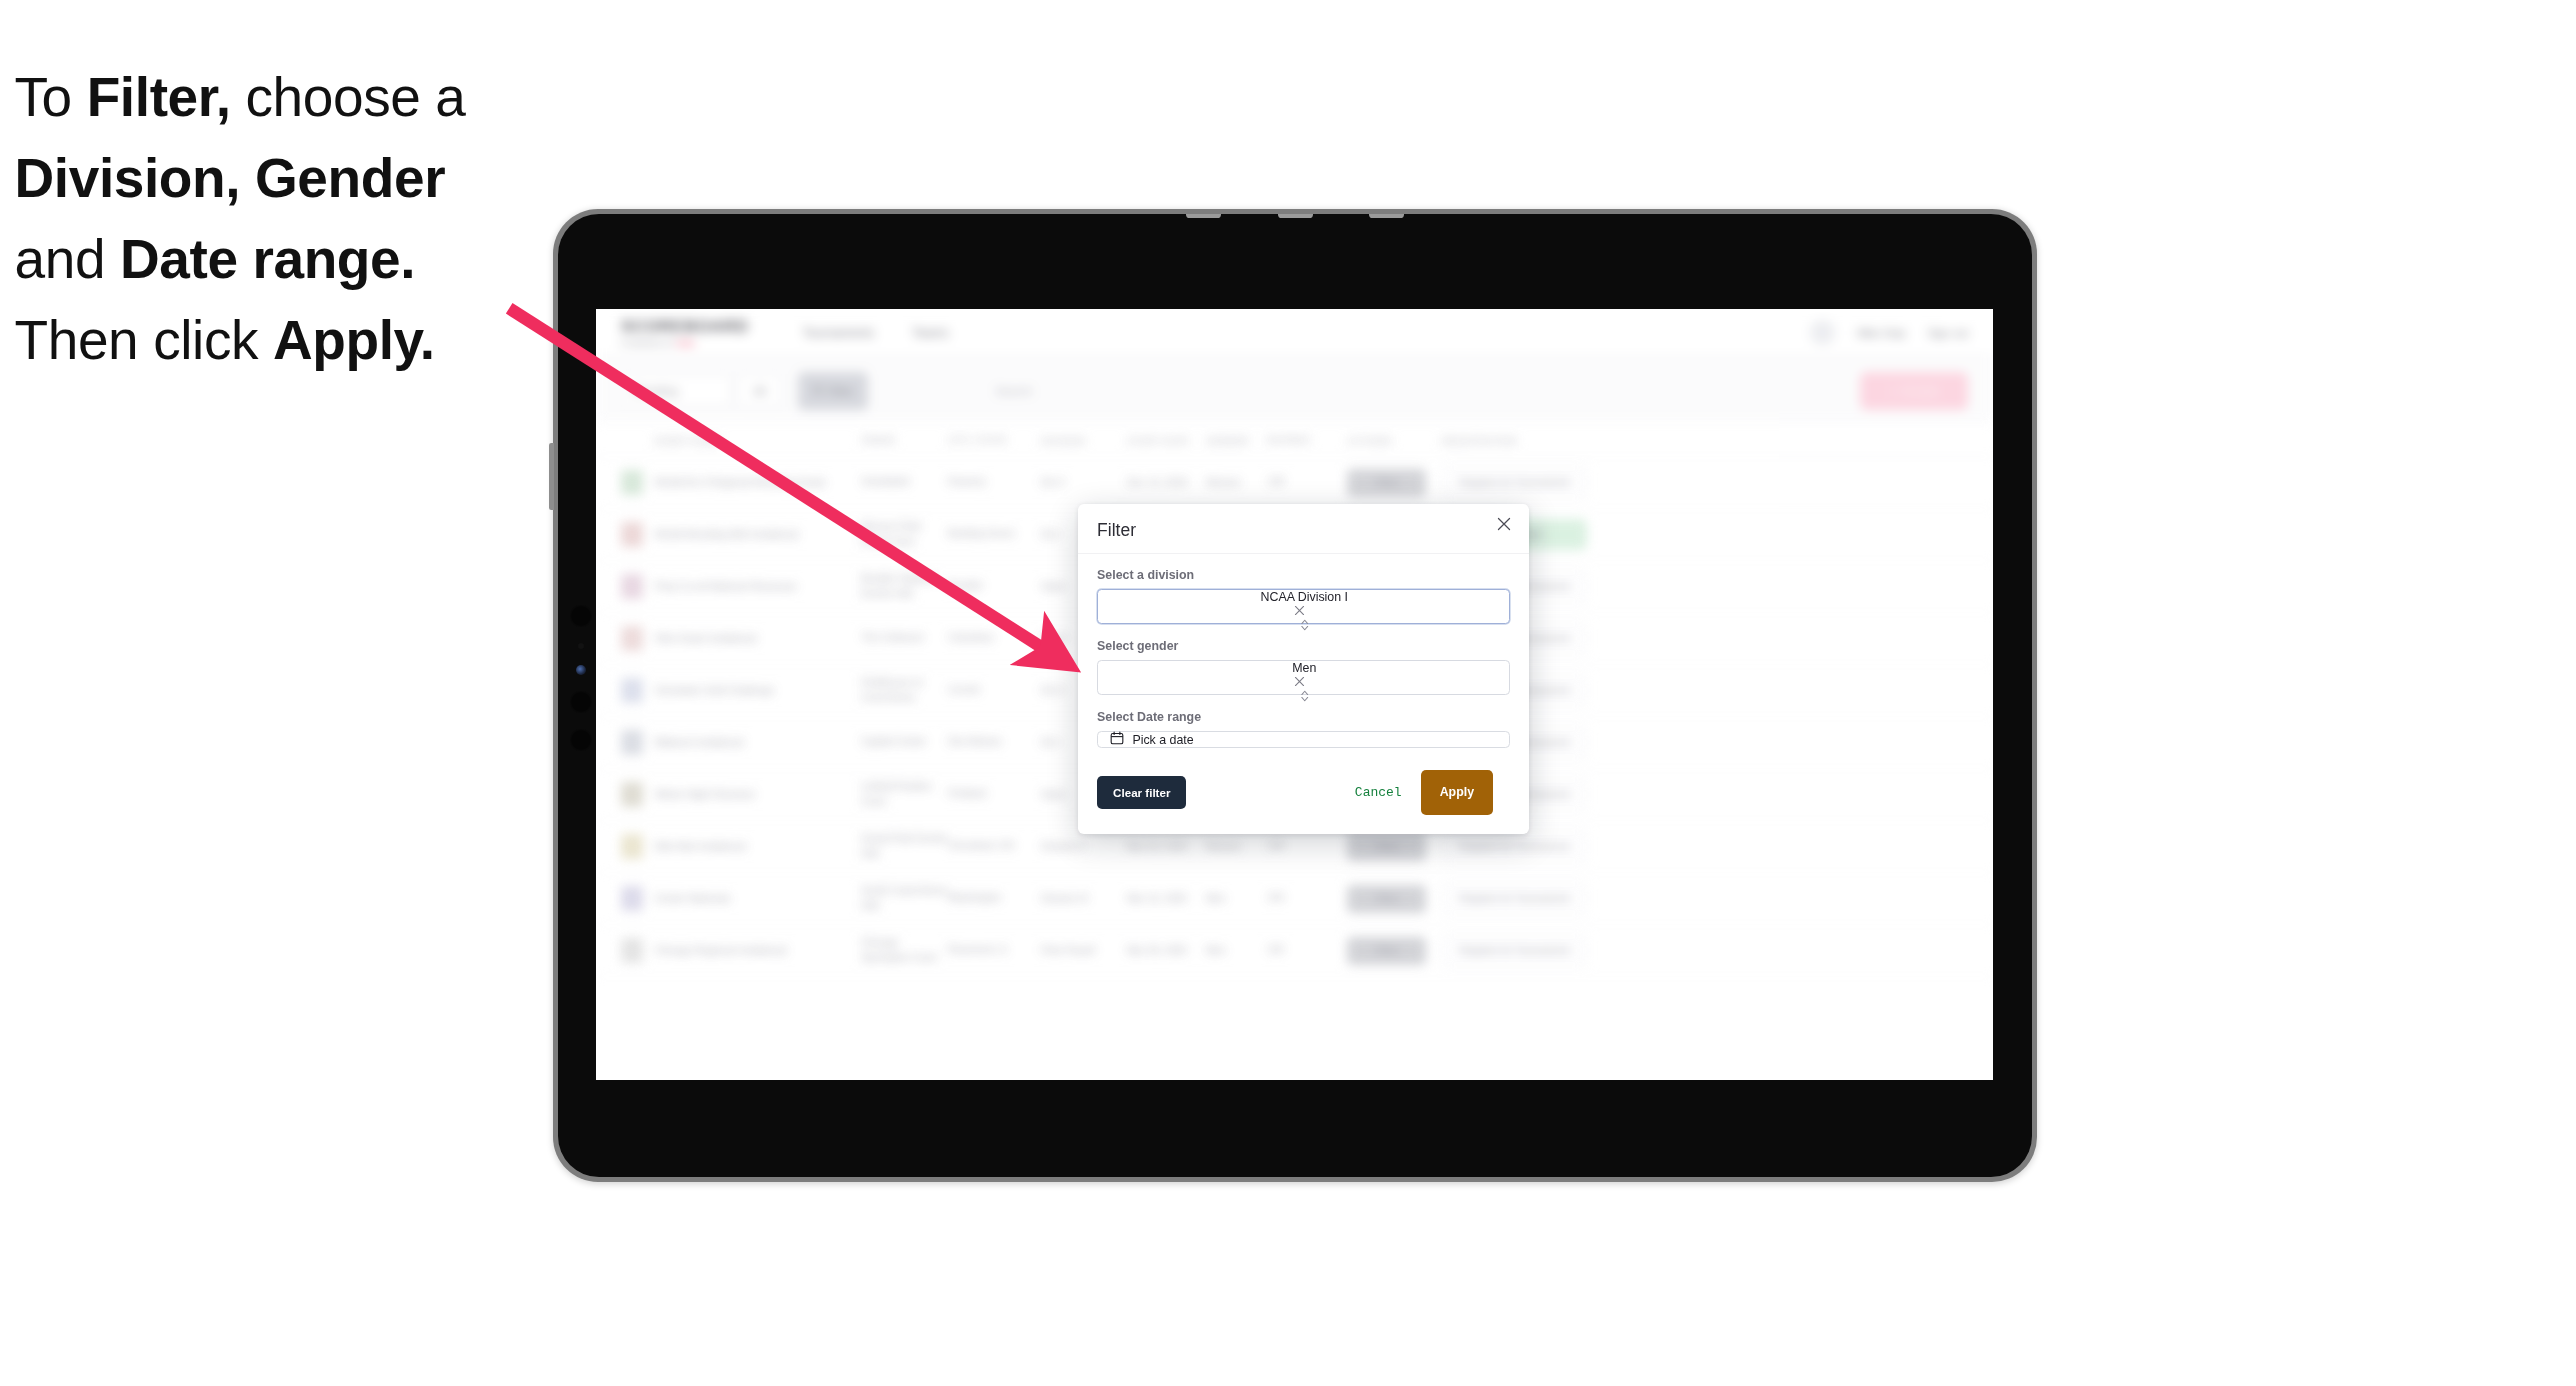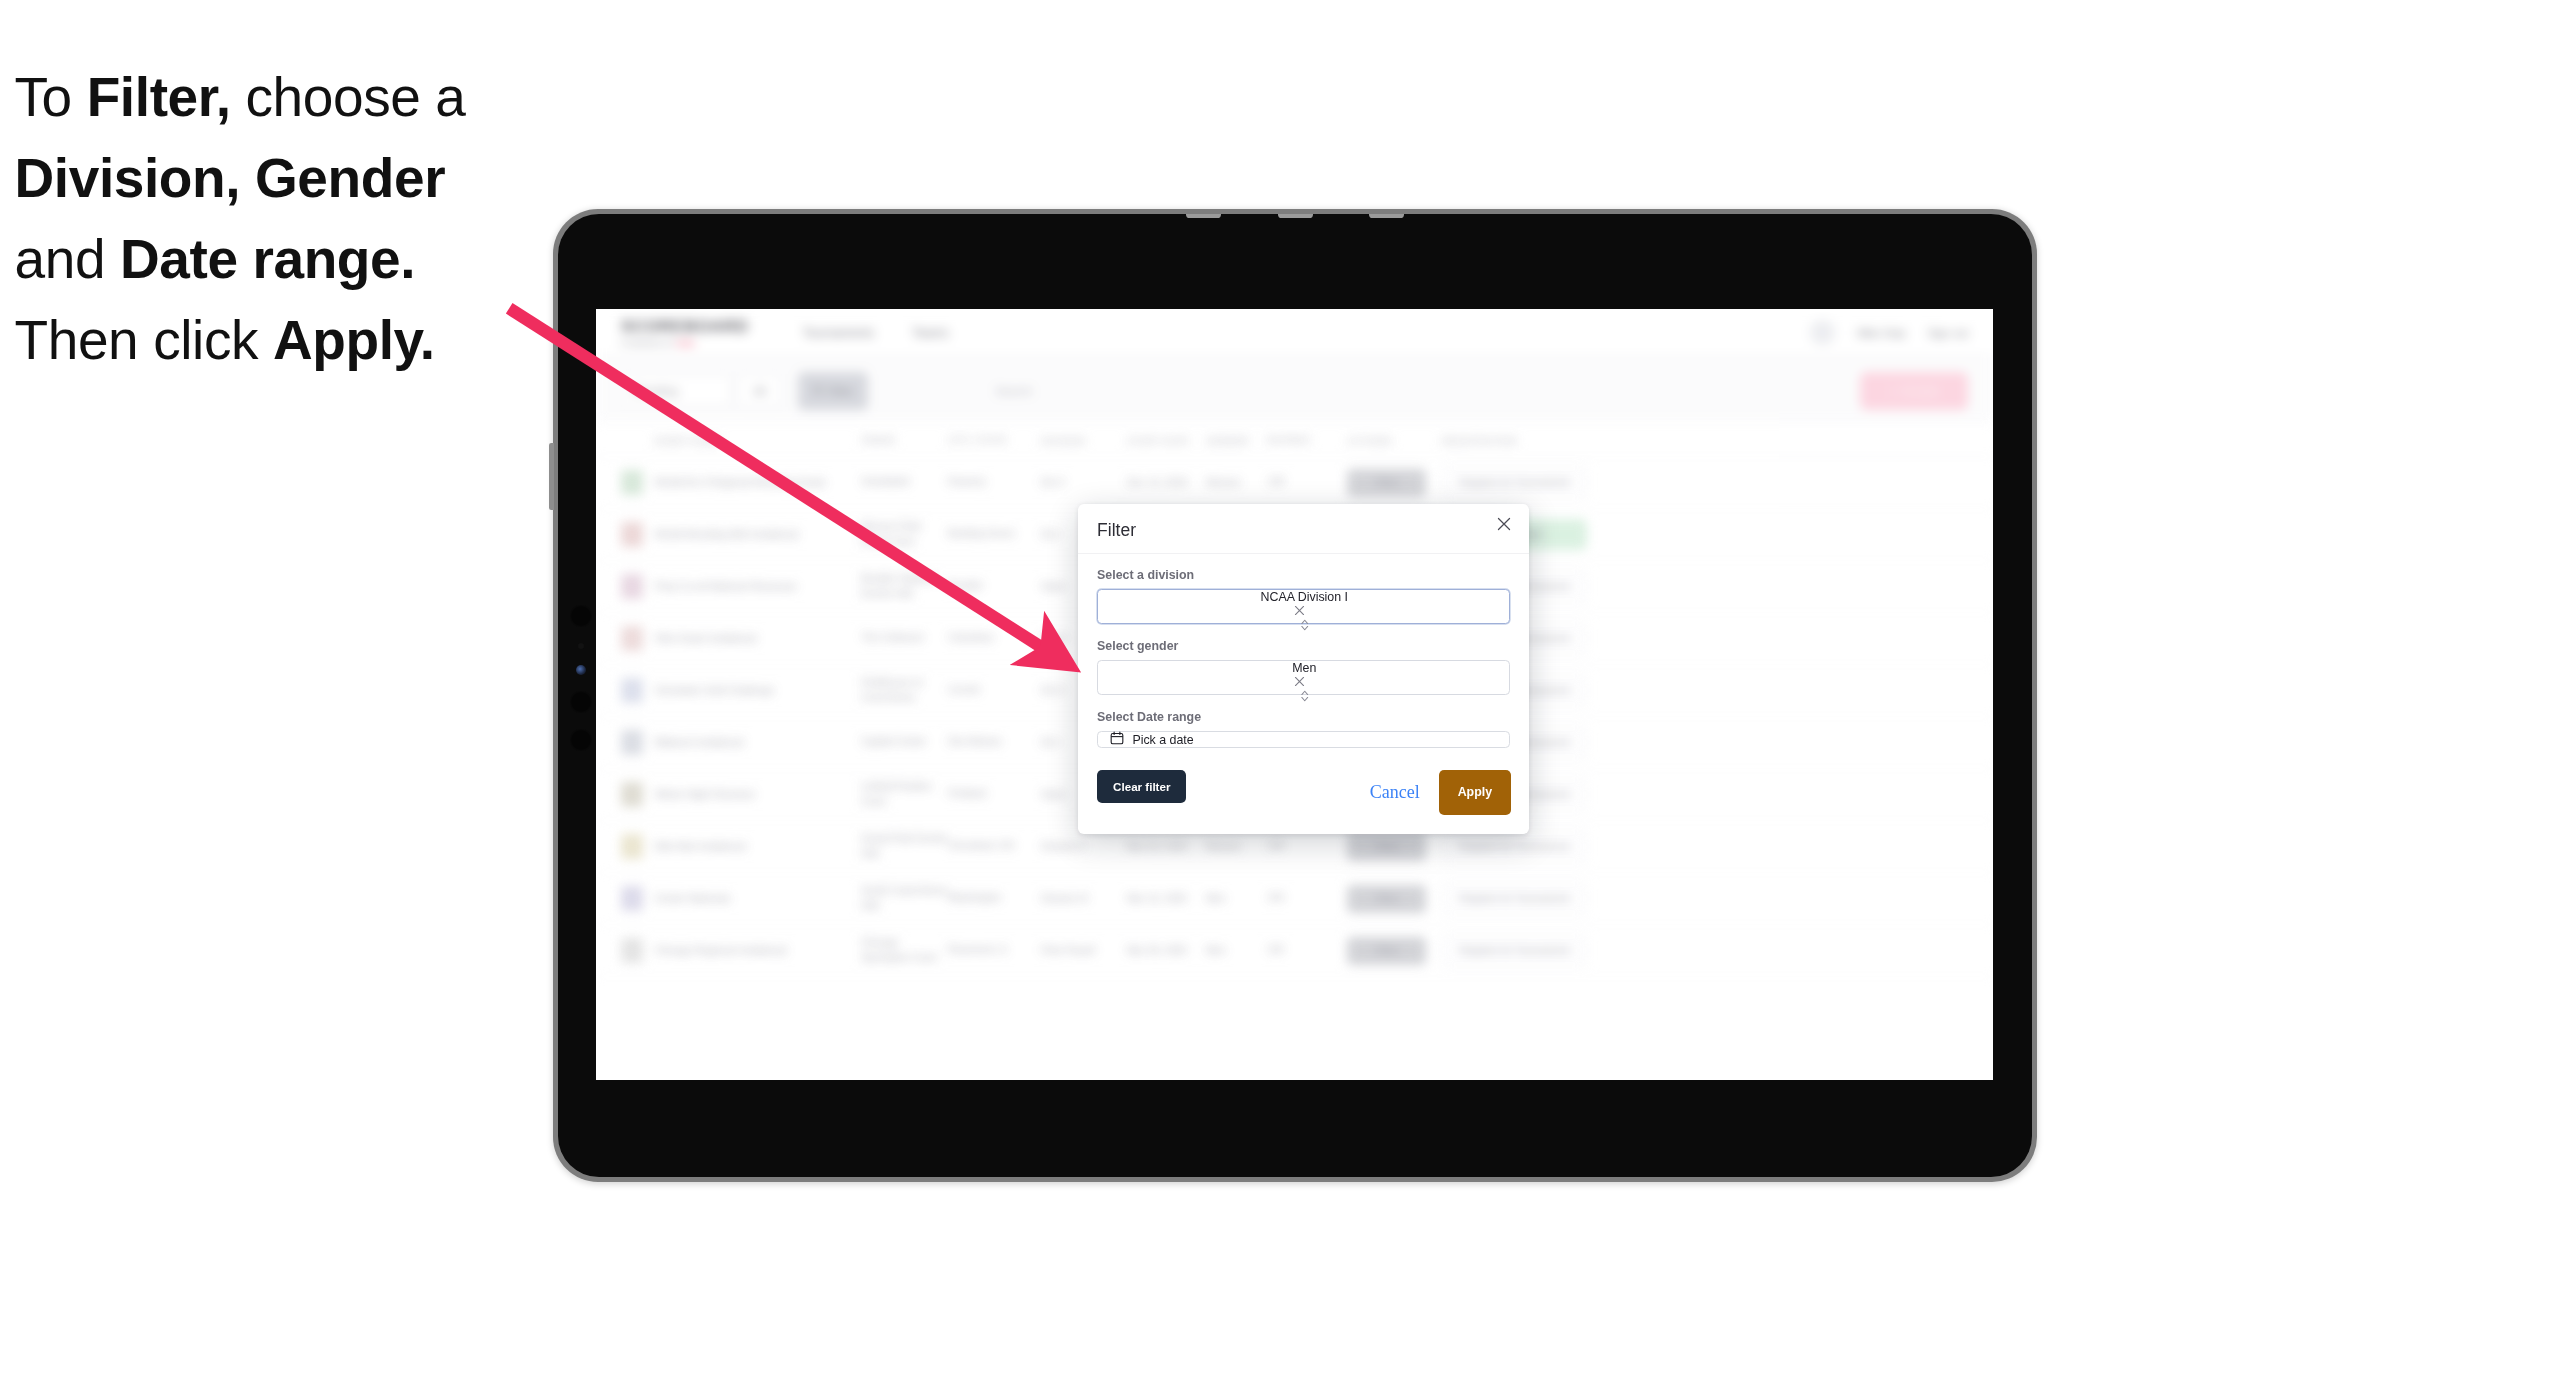--- a/index.html
+++ b/index.html
@@ -258,35 +258,35 @@
   .sel .ic-x { color: #7b7b85; font-size: 14px; margin-right: 10.2px; line-height: 1; }
   .sel .ic-ch { color: #8a8a95; line-height: 1; display: flex; }
   .datebox {
     height: 17px; border-radius: 4.4px;
     border: 0.7px solid #d9dce2; background: #ffffff;
     display: flex; align-items: center; gap: 8.7px;
     padding: 0 11.6px;
     font-size: 12.4px; color: #1d1d24;
   }
   .modal-foot {
-    display: flex; 
-    padding: 16px 18px 19px 19px;
+    display: flex; align-items: center;
+    padding: 16px 36px 19px 19px;
   }
   .btn-clear {
     height: 33px; padding: 0 16px; border-radius: 5.1px;
     background: #1e2b3c; color: #ffffff;
     font-size: 11.6px; font-weight: 600;
     display: flex; align-items: center; justify-content: center;
     border: none; cursor: pointer;
     font-family: inherit;
   }
   .foot-right { margin-left: auto; display: flex; align-items: center; gap: 19px; }
   .btn-cancel {
     background: none; border: none; cursor: pointer;
-    font-size: 18px; color: #3b82f6; font-family: Liberation Serif, serif;
+    font-size: 13px; color: #15803d; font-family: Liberation Mono, monospace;
   }
   .btn-apply {
     height: 45px; padding: 0 19px; border-radius: 5.1px;
     background: #a16207; color: #ffffff;
     font-size: 12.4px; font-weight: 600;
     display: flex; align-items: center; justify-content: center;
     border: none; cursor: pointer;
     font-family: inherit;
   }
 

